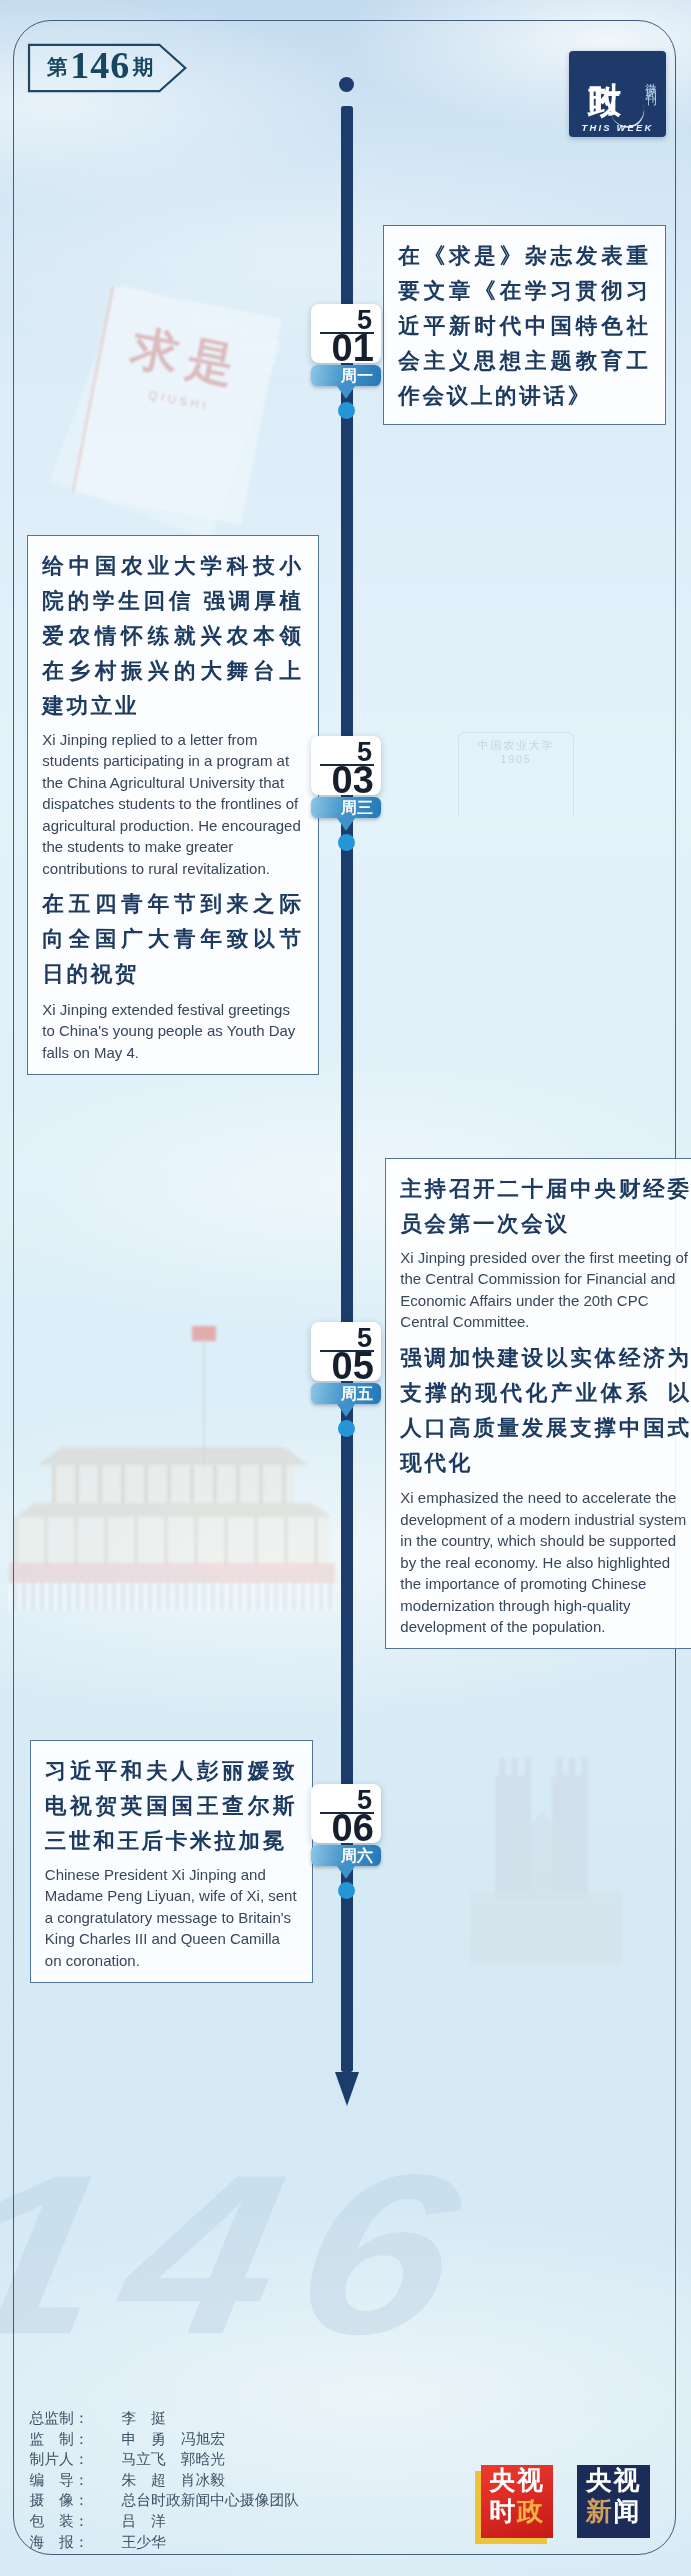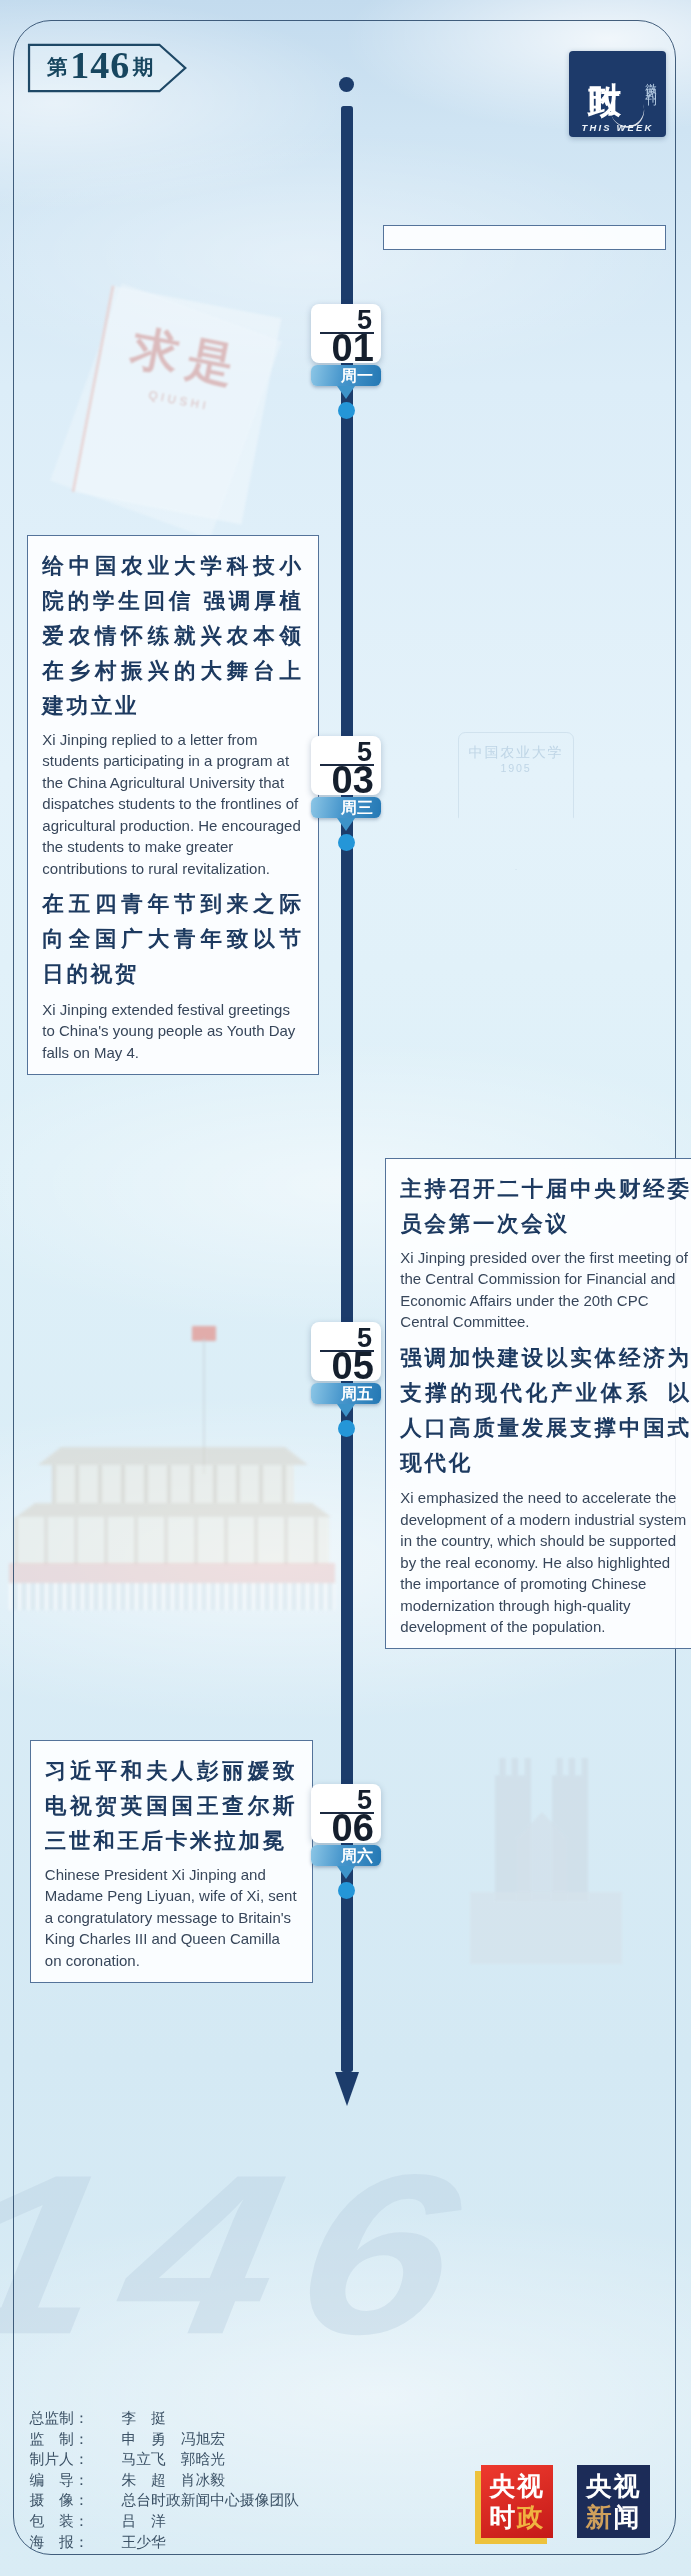--- a/index.html
+++ b/index.html
@@ -74,21 +74,21 @@
   .wm-qiushi{left:54px;top:295px;width:242px;height:233px;opacity:.55;filter:blur(0.9px);}
   .q-sheet2{position:absolute;left:27px;top:10.7px;width:170px;height:210px;background:rgba(255,255,255,.45);transform:rotate(20deg);}
   .q-sheet{position:absolute;left:36px;top:4.5px;width:170px;height:210px;background:rgba(255,255,255,.6);
     transform:rotate(11deg);border-left:3.6px solid rgba(230,120,100,.4);text-align:center;}
   .q-cn{margin-top:25px;font-family:"Liberation Serif","DejaVu Serif",serif;font-weight:700;font-size:47px;
     color:rgba(195,62,50,.55);letter-spacing:9px;}
   .q-en{margin-top:5.4px;font-size:11.6px;letter-spacing:3.6px;color:rgba(195,85,70,.6);}
   .wm-cau{left:458px;top:732px;width:114px;height:136px;opacity:.55;filter:blur(0.4px);
     border:1.8px solid rgba(160,188,210,.5);border-radius:7.2px 7.2px 3.6px 3.6px;
     clip-path:polygon(0 0,100% 0,100% 62%,50% 100%,0 62%);text-align:center;}
-  .cau-cn{margin-top:11px;font-size:14px;color:rgba(145,178,205,.8);letter-spacing:1.8px;
+  .cau-cn{margin-top:5px;font-size:11px;color:rgba(145,178,205,.8);letter-spacing:1.8px;
     font-family:"Liberation Serif","DejaVu Serif",serif;}
   .cau-year{font-size:10.7px;color:rgba(145,178,205,.8);letter-spacing:1.8px;}
   .wm-tam{left:9px;top:1313px;width:326px;height:304px;opacity:.7;filter:blur(1.8px);}
   .tam-flag{position:absolute;left:183px;top:12.5px;width:24px;height:15px;background:rgba(228,112,100,.75);border-radius:0.9px;}
   .tam-pole{position:absolute;left:194px;top:25px;width:1.8px;height:136px;background:rgba(190,195,200,.55);}
   .tam-roof1{position:absolute;left:29px;top:134px;width:224px;height:0;border-bottom:18px solid rgba(212,202,186,.6);
     border-left:23px solid transparent;border-right:23px solid transparent;}
   .tam-wall1{position:absolute;left:43px;top:152px;width:242px;height:38px;background:rgba(236,229,215,.55);
     background-image:repeating-linear-gradient(90deg,rgba(180,170,160,.35) 0 3.6px,transparent 3.6px 23px);}
   .tam-roof2{position:absolute;left:7.2px;top:190px;width:277px;height:0;border-bottom:14.3px solid rgba(212,202,186,.6);
@@ -109,21 +109,21 @@
     color:rgba(186,208,224,.42);letter-spacing:25px;transform:skewX(-10deg) scaleY(.85);}
 
   
   .credits{position:absolute;left:29.5px;top:2408px;z-index:4;}
   .cr-line{display:flex;font-size:14.8px;line-height:20.6px;color:#3c5266;font-weight:500;gap:31px;}
   .cr-label{white-space:pre;}
   .cr-value{white-space:pre;margin-left:1.8px;}
 
   
   .fbadge{position:absolute;top:2465px;width:72px;height:73px;z-index:5;display:flex;flex-direction:column;
-    align-items:center;justify-content:center;font-weight:800;font-size:26px;line-height:31px;color:#fff;letter-spacing:1.8px;}
+    align-items:center;justify-content:flex-start;font-weight:800;font-size:26px;line-height:31px;color:#fff;letter-spacing:1.8px;}
   .fb-red{left:481px;background:linear-gradient(160deg,#ee3a2e,#c41a18);}
   .fb-red-shadow{position:absolute;left:475px;top:2471px;width:72px;height:73px;background:#edc23c;z-index:4;}
   .fb-navy{left:577px;width:73px;background:#1c2c58;}
   .fb-gold{color:#f0b341;}
   .fb-gold2{color:#cfa05c;}
   .fb-row{display:flex;}
 </style>
 </head>
 <body>
 
@@ -222,20 +222,21 @@
       <div class="dm-month">5</div>
       <div class="dm-line"></div>
       <div class="dm-day">06</div>
     </div>
     <div class="dm-tag">周六</div>
     <div class="dm-tri"></div>
     <div class="dm-dot"></div>
   </div>
 
   <div class="card card1">
+    <div class="cn">在《求是》杂志发表重要文章《在学习贯彻习近平新时代中国特色社会主义思想主题教育工作会议上的讲话》</div>
   </div>
 
   <div class="card card2">
     <div class="cn">给中国农业大学科技小院的学生回信 强调厚植爱农情怀练就兴农本领在乡村振兴的大舞台上建功立业</div>
     <div class="en">Xi Jinping replied to a letter from students participating in a program at the China Agricultural University that dispatches students to the frontlines of agricultural production. He encouraged the students to make greater contributions to rural revitalization.</div>
     <div class="cn second">在五四青年节到来之际向全国广大青年致以节日的祝贺</div>
     <div class="en">Xi Jinping extended festival greetings to China's young people as Youth Day falls on May 4.</div>
   </div>
 
   <div class="card card3">

